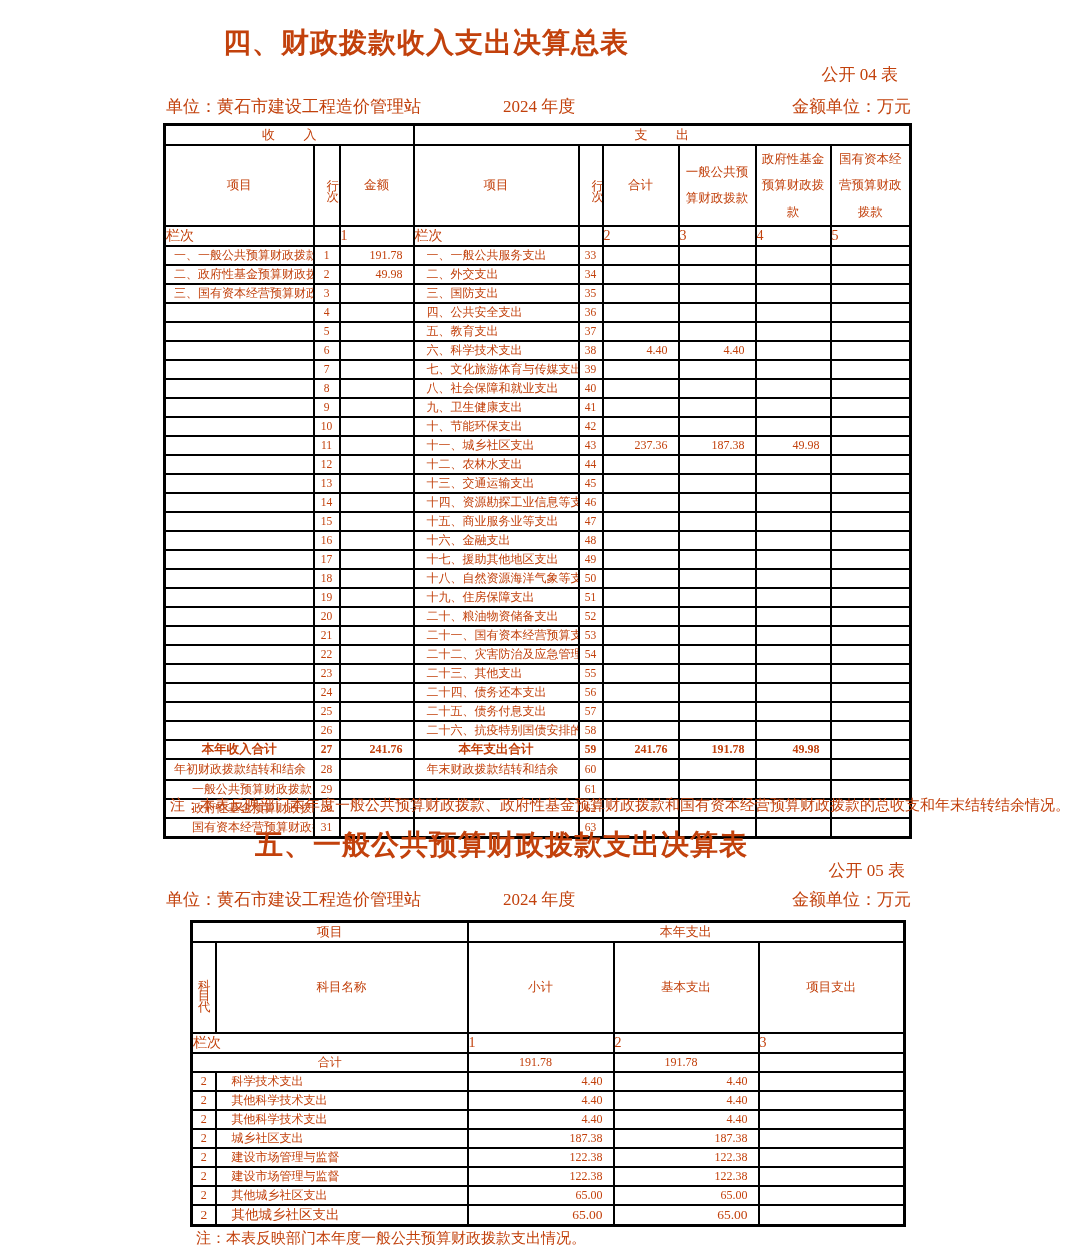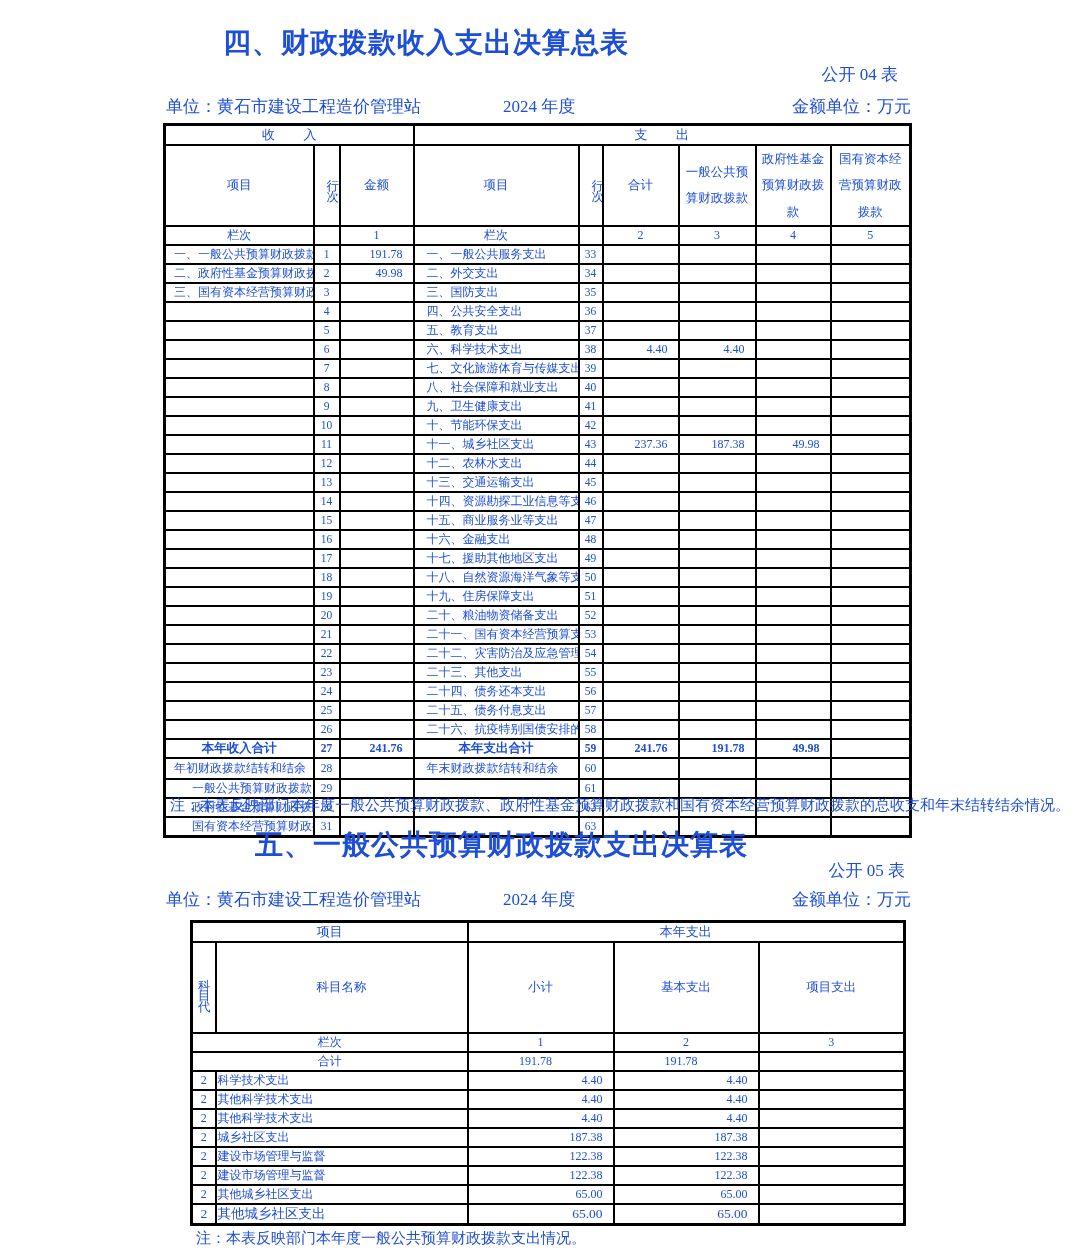--- a/index.html
+++ b/index.html
@@ -1,18 +1,18 @@
 <!DOCTYPE html>
 <html><head>
 <meta charset="utf-8">
 <style>
   html,body { margin:0; padding:0; background:#ffffff; }
   .page {
     position:relative; width:1074px; height:1258px; background:#ffffff;
-    font-family:"Liberation Serif","DejaVu Serif",serif; color:#1d4ed8;
+    font-family:"Liberation Serif","DejaVu Serif",serif; color:#c2410c;
     overflow:hidden;
   }
   .title { position:absolute; font-weight:bold; font-size:28px; letter-spacing:1px; white-space:nowrap; }
   #title1 { left:223px; top:24px; }
   #title2 { left:255px; top:826px; }
   .code  { position:absolute; left:163px; font-size:17px; text-align:right; white-space:nowrap; }
   #code1 { top:63px;  width:735px; }
   #code2 { top:859px; width:742px; }
   .meta  { position:absolute; left:163px; width:748px; height:22px; font-size:17px;text-decoration:underline; }
   .meta .unit { position:absolute; left:3px;  white-space:nowrap; }
@@ -27,39 +27,39 @@
   table { border-collapse:collapse; table-layout:fixed; border:3px solid #000; }
   td { border:2px solid #000; overflow:hidden; white-space:nowrap; font-size:12px; padding:0; vertical-align:middle; }
 
   #t1 { position:absolute; left:163px; top:123px; width:748px;padding-left:28px; }
   #t2 { position:absolute; left:190px; top:920px; width:713px; }
 
   tr.group td { height:16px; text-align:center; font-size:13px; letter-spacing:2.2em; text-indent:2.2em; }
   tr.cols td  { height:62px; text-align:center; white-space:normal; font-size:12.5px; line-height:2.1; padding:0 5px; }
   td.vertcell { text-align:center; white-space:normal; }
   .vert { display:inline-block; writing-mode:vertical-rl; text-orientation:upright; letter-spacing:0.9em; font-size:12.5px; }
-  tr.lanci td { height:15px; text-align:center; font-size:12px;margin-top:37px; }
+  tr.lanci td { height:15px; font-size:14px;margin-top:37px; }
 
   tbody td    { height:15.5px; font-size:12px; }
   td.lbl  { text-align:left; padding-left:8px; }
   td.lbl2 { padding-left:12px; }
   td.line { text-align:center; font-size:11.5px; }
   td.num  { text-align:right; padding-right:10px; }
   tr.total td { font-weight:bold; height:15px; }
   tr.total td.lbl, tr.total td.lbl2 { text-align:center; padding-left:0; font-size:12.5px; }
   tr.carry td { height:19px; }
   tr.indent td { height:16px; }
   tr.indent td.lbl { padding-left:26px; }
 
   
   tr.t2group td { height:16px; text-align:center; font-size:13px; }
   tr.t2cols td  { height:89px; text-align:center; font-size:12.5px; }
   #t2 tbody td  { height:15.5px; }
   td.codecell { text-align:center; }
-  td.name { text-align:left; padding-left:1px; }
+  td.name { text-align:left; padding-left:15px; }
   tr.t2total td { text-align:center; }
   tr.big td { height:24px; font-size:13.5px; }
 </style>
 </head>
 <body>
 
 <div class="page">
 
   <div class="title" id="title1">四、财政拨款收入支出决算总表</div>
   <div class="code" id="code1">公开 04 表</div>

